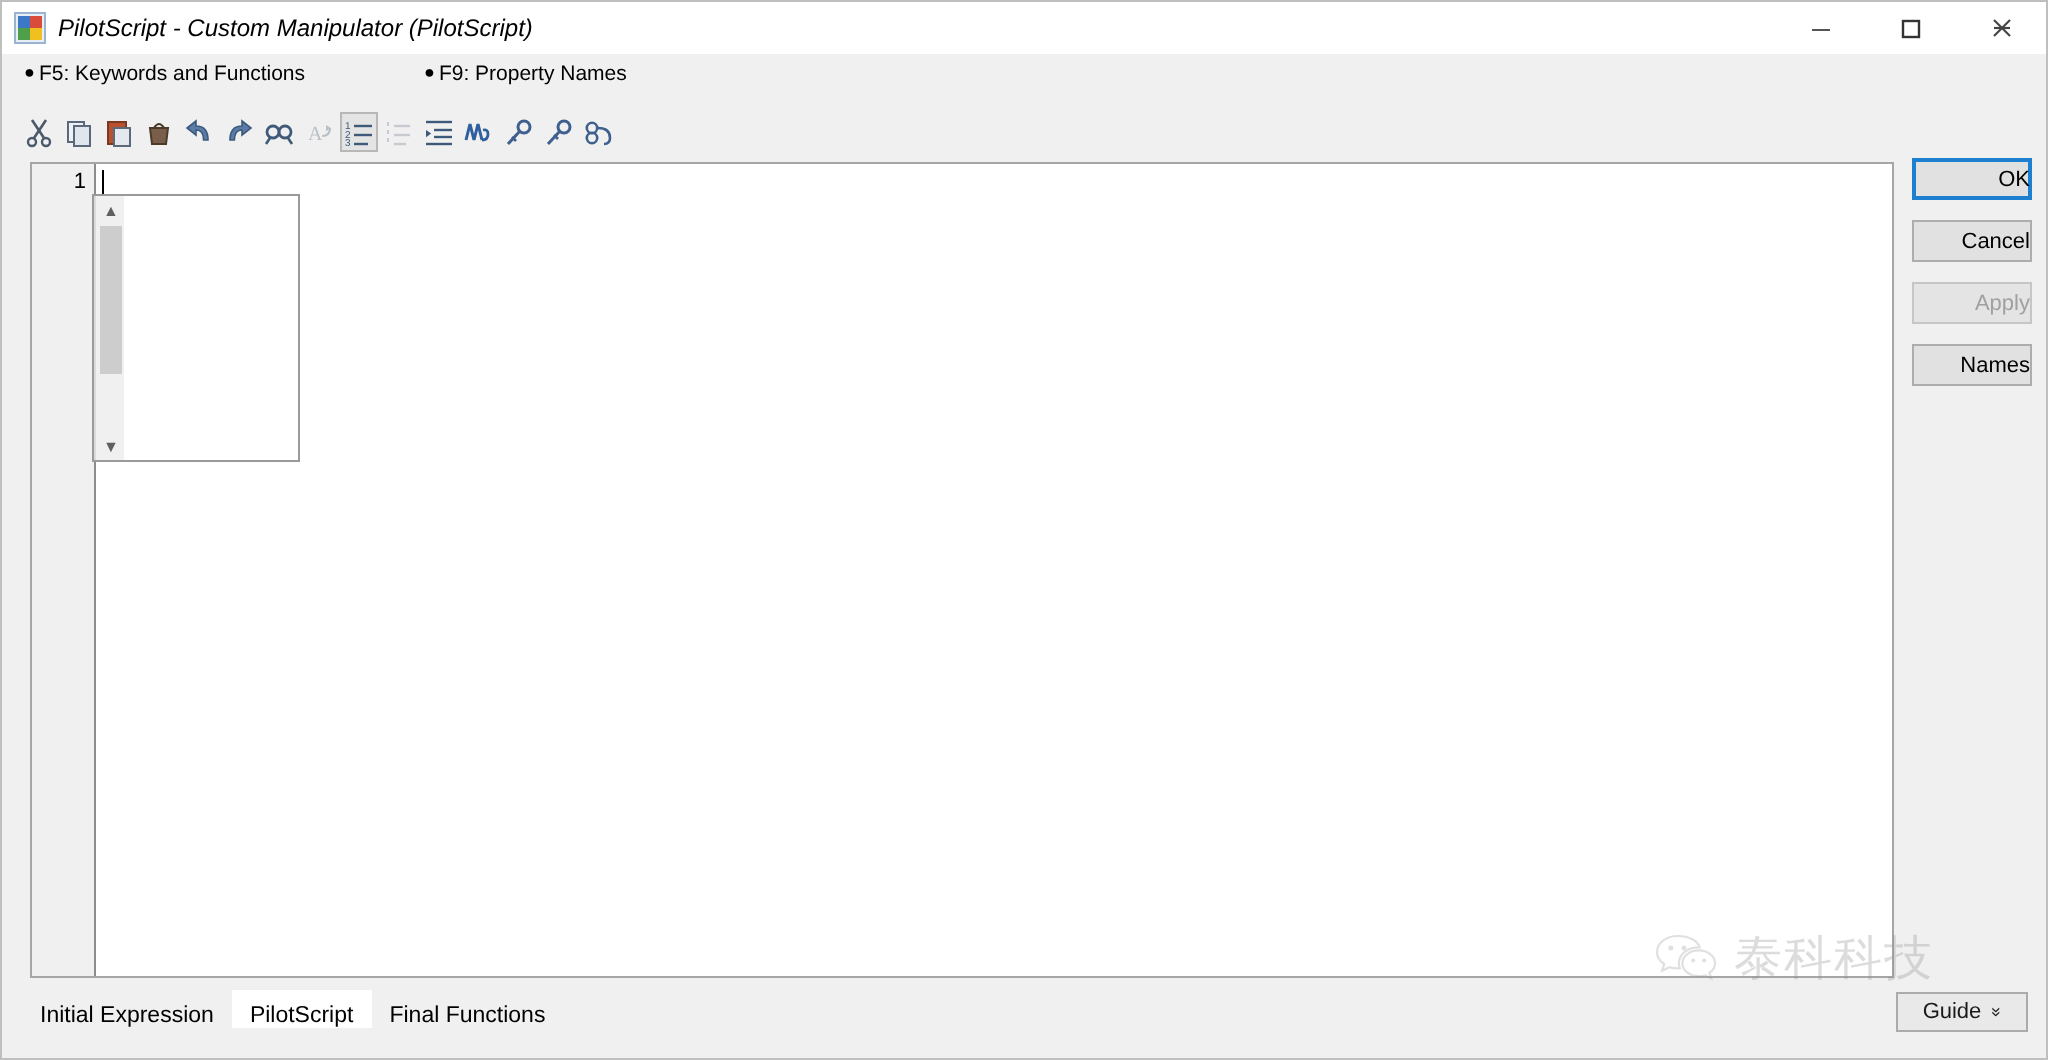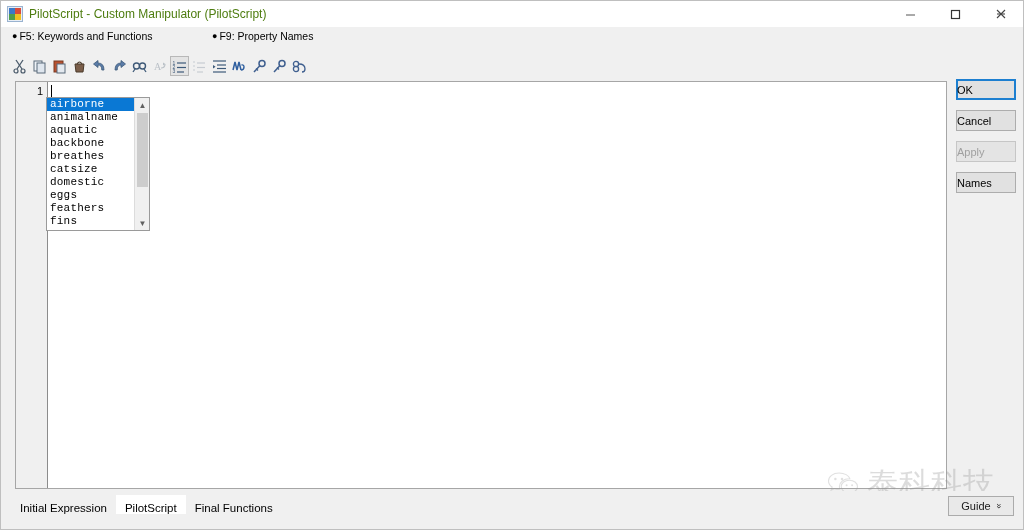--- a/index.html
+++ b/index.html
@@ -35,23 +35,24 @@
     border: 1px solid #9ab3d0;
     box-sizing: border-box;
     background: #e8eef6;
   }
   .app-icon i { position: absolute; display: block; }
   .app-icon .q1 { left: 1px;  top: 1px;  width: 6px; height: 6px; background: #3b78c8; }
   .app-icon .q2 { right: 1px; top: 1px;  width: 6px; height: 6px; background: #d94b3a; }
   .app-icon .q3 { left: 1px;  bottom: 1px; width: 6px; height: 6px; background: #4f9e4a; }
   .app-icon .q4 { right: 1px; bottom: 1px; width: 6px; height: 6px; background: #f0c020; }
   .title-text {
-    font-size: 12px; color: #4d7c0f;
+    font-size: 12px; color: #000000;
     line-height: 26px;
     white-space: nowrap;
+    font-style: italic;
   }
   .winbtns {
     position: absolute; right: 0; top: 0;
     height: 26px; display: flex;
   }
   .winbtn {
     width: 45px; height: 26px;
     display: flex; align-items: center; justify-content: center;
     color: #333; font-size: 12px;
   }
@@ -186,21 +187,21 @@
     left: 955px; top: 78px;
     width: 60px;
   }
   .dlgbtn {
     width: 60px; height: 21px;
     margin-bottom: 10px;
     background: #e1e1e1;
     border: 1px solid #adadad;
     box-sizing: border-box;
     font-size: 11px; color: #000;
-    display: flex; align-items: center; justify-content: flex-start;
+    display: flex; align-items: center; justify-content: flex-end;
     font-family: "Liberation Sans", sans-serif;
     padding: 0;
   }
   .dlgbtn.focus {
     border: 1px solid #1d7fd0;
     box-shadow: inset 0 0 0 1px #1d7fd0;
   }
   .dlgbtn.disabled {
     color: #a0a0a0;
     background: #e4e4e4;
@@ -249,21 +250,21 @@
   .watermark {
     position: absolute;
     left: 826px; top: 462px;
     display: flex; align-items: center;
     gap: 6px;
     opacity: 0.30;
     pointer-events: none;
   }
   .wm-text {
     font-family: "Liberation Serif", serif;
-    font-size: 31px;
+    font-size: 24px;
     color: #8f8f8f;
     letter-spacing: 1px;
     white-space: nowrap;
   }
   .wm-logo { width: 34px; height: 26px; position: relative; }
 </style>
 </head>
 <body>
 
 <div id="app">
@@ -434,32 +435,20 @@
   <div class="editor-wrap">
     <div class="gutter">
       <span class="lineno">1</span>
     </div>
     <div class="code-area">
       <span class="caret"></span>
     </div>
   </div>
 
   <div class="ac-list">
-    <ul class="ac-items">
-      <li class="sel">airborne</li>
-      <li>animalname</li>
-      <li>aquatic</li>
-      <li>backbone</li>
-      <li>breathes</li>
-      <li>catsize</li>
-      <li>domestic</li>
-      <li>eggs</li>
-      <li>feathers</li>
-      <li>fins</li>
-    </ul>
     <div class="ac-scroll">
       <div class="ac-arrow up">▲</div>
       <div class="ac-thumb"></div>
       <div class="ac-arrow down">▼</div>
     </div>
   </div>
 
   <div class="btn-col">
     <div class="dlgbtn focus">
       <span>OK</span>

